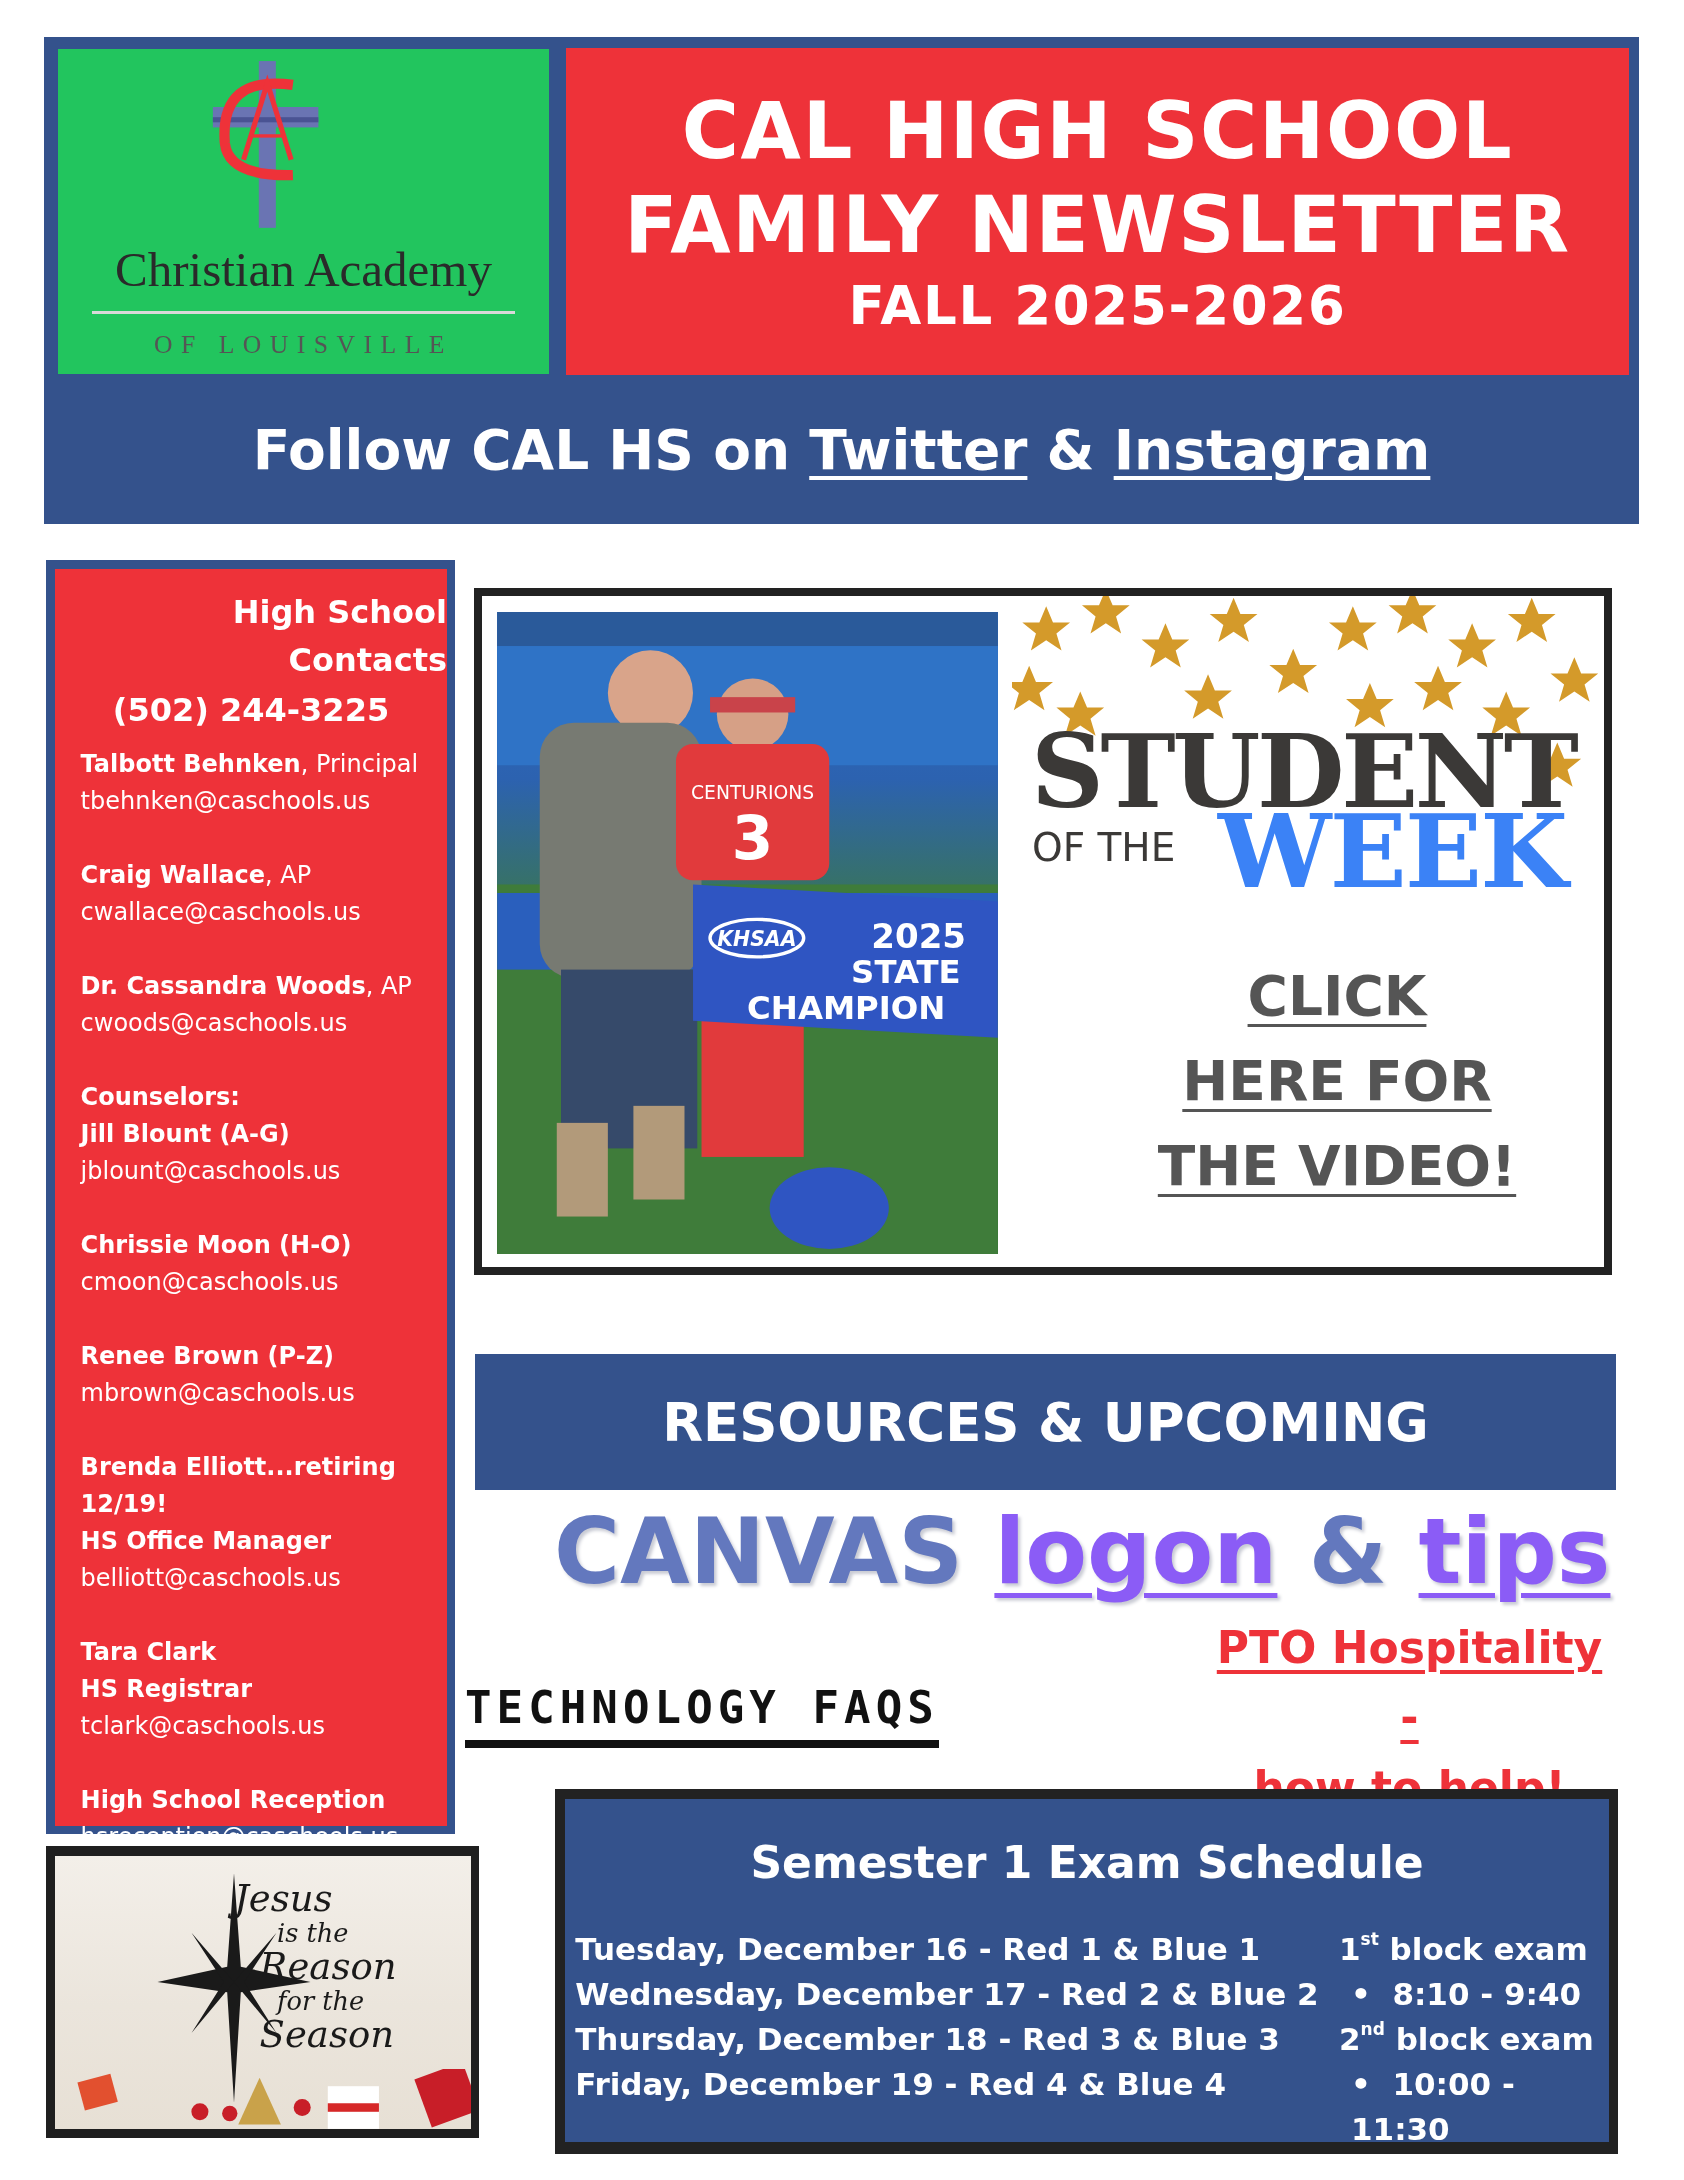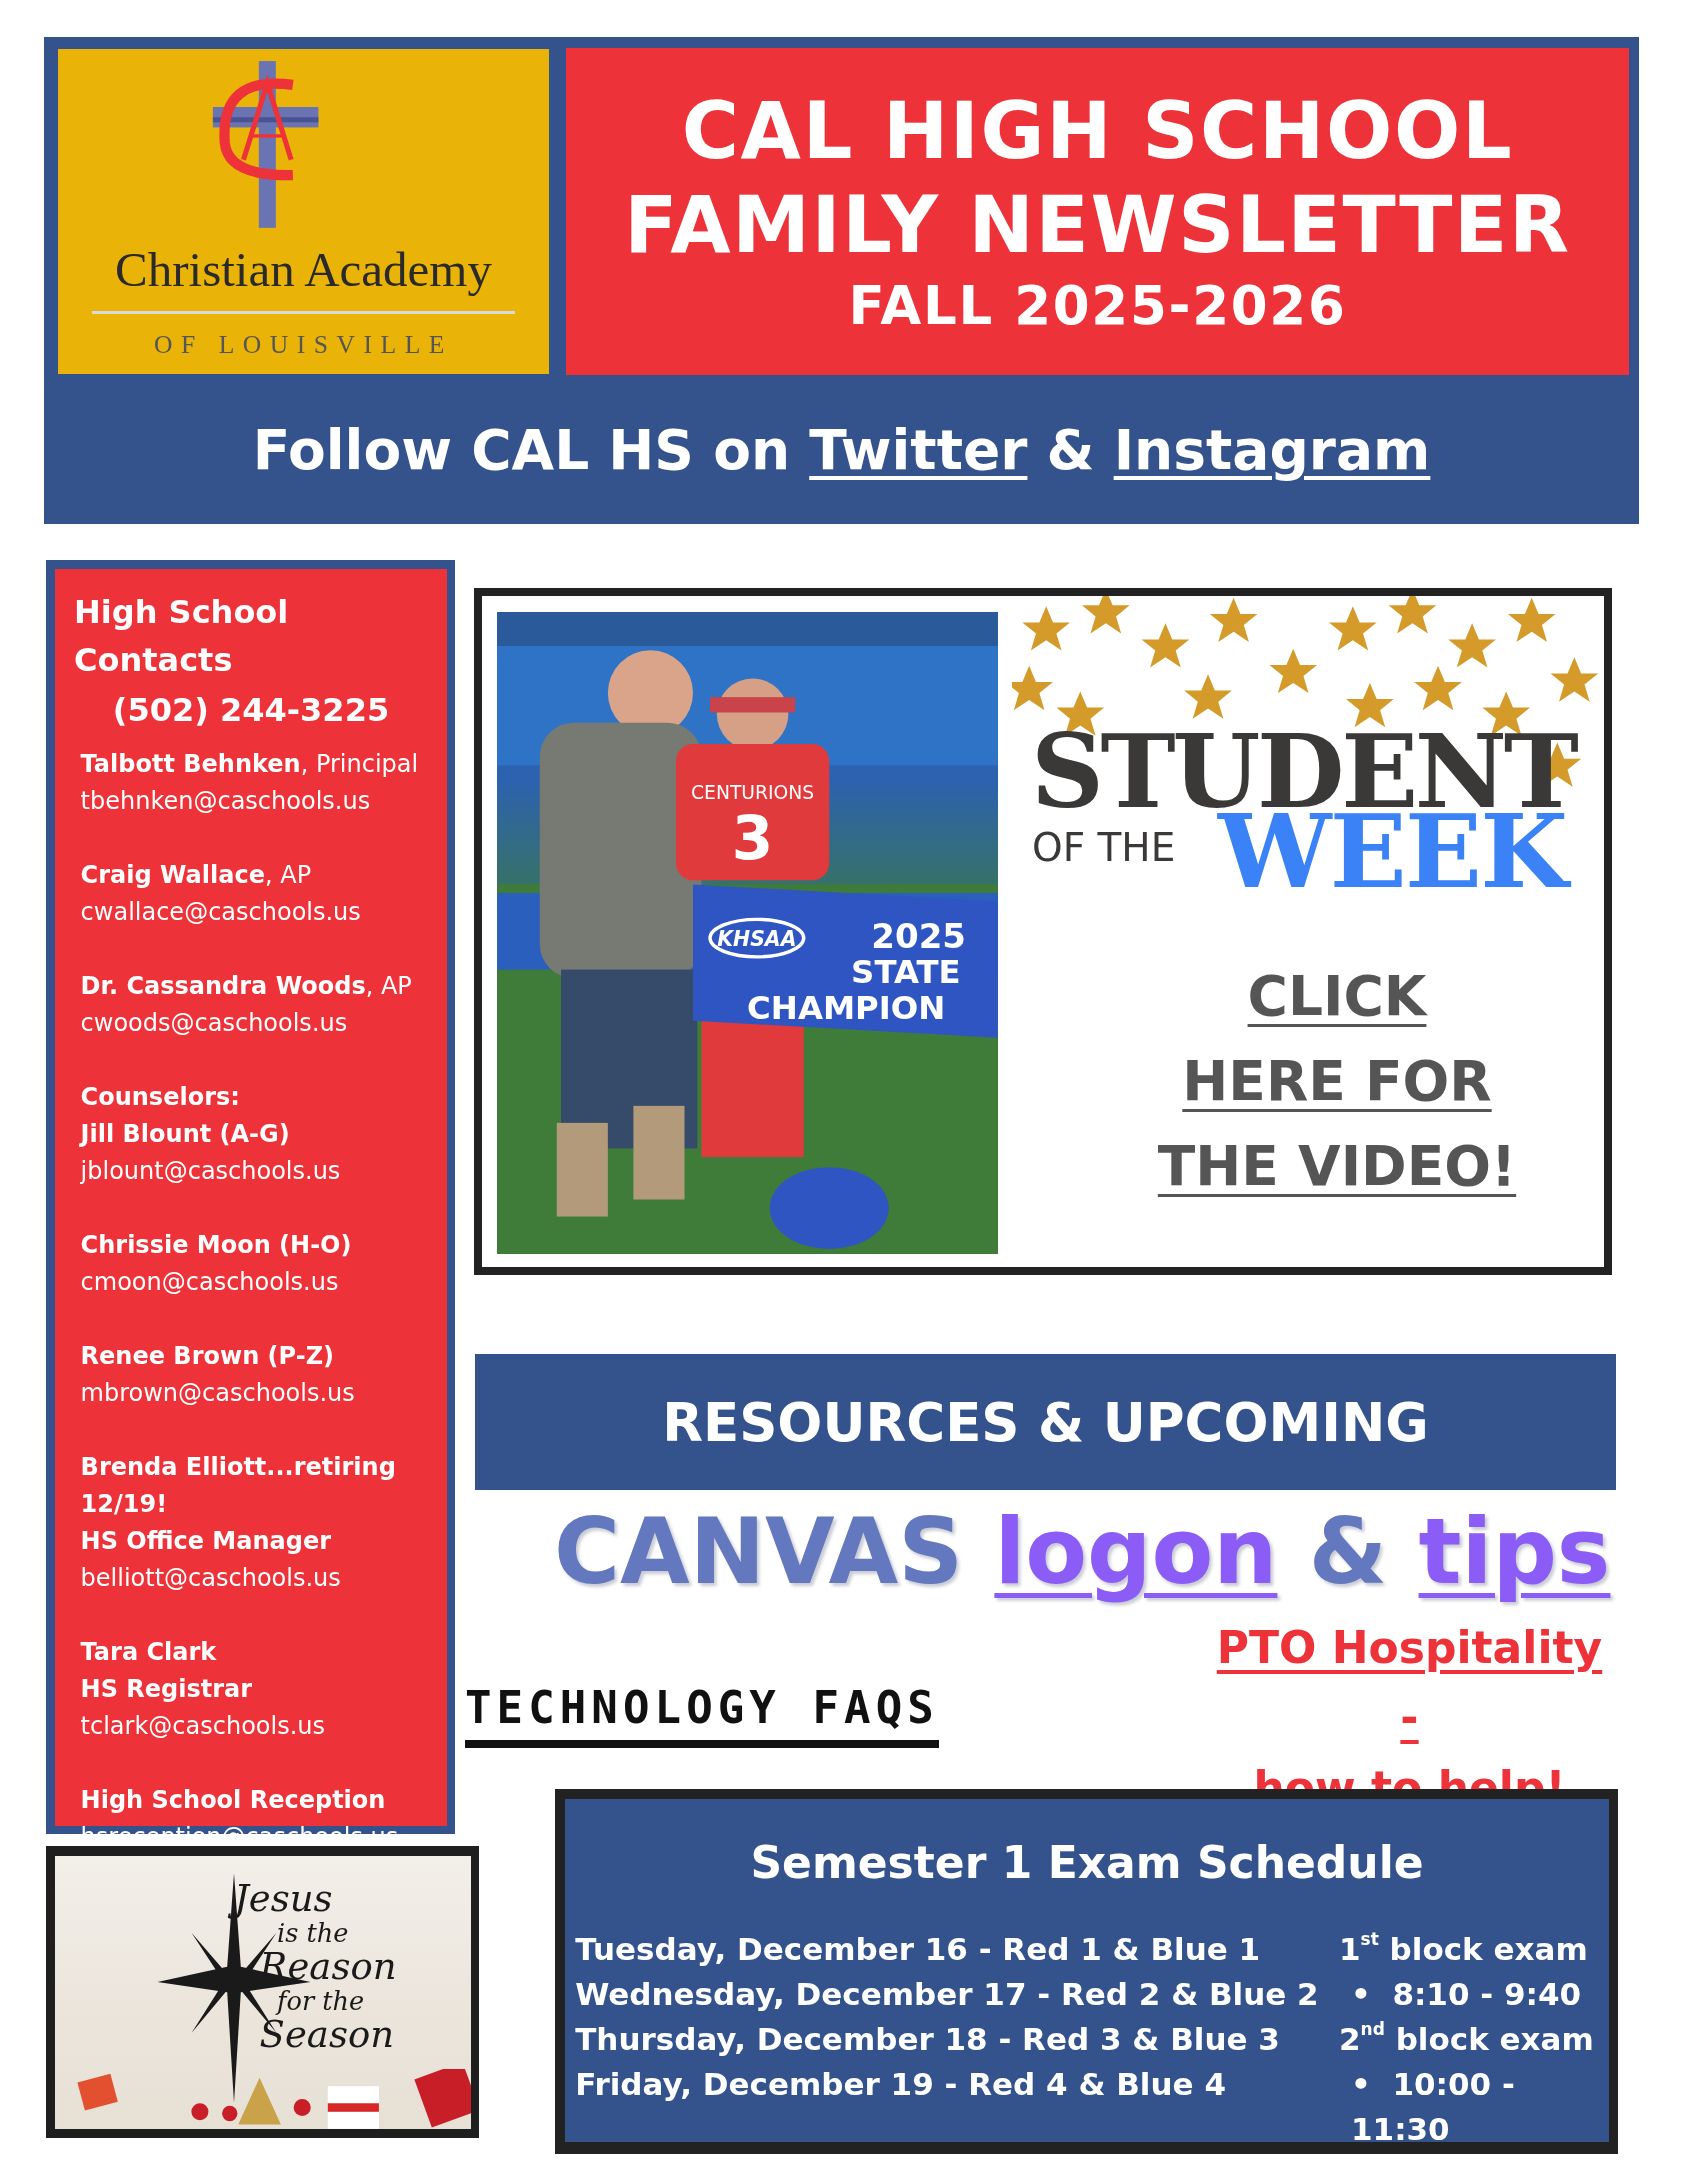--- a/index.html
+++ b/index.html
@@ -2,38 +2,38 @@
 <html style="font-size:13.6px"><head>
 <meta charset="utf-8">
 <style>
   * { box-sizing: border-box; margin: 0; padding: 0; }
   html, body { width: 1685px; height: 2181px; background: #ffffff; overflow: hidden; }
   body { position: relative; font-family: "Liberation Sans", sans-serif; }
   .abs { position: absolute; }
 
   
   .header-frame { left: 44px; top: 37px; width: 1595px; height: 487px; background: #34528c; }
-  .logo-box { left: 58px; top: 49px; width: 491px; height: 325px; background: #eab308; }
+  .logo-box { left: 58px; top: 49px; width: 491px; height: 325px; background: #22c55e; }
   .title-box { left: 566px; top: 48px; width: 1063px; height: 327px; background: #ee3239; display: flex; flex-direction: column; align-items: center; justify-content: center; color: #fff; }
   .title-line1, .title-line2 { font-family: "DejaVu Sans", sans-serif; font-weight: bold; font-size: 78px; line-height: 94px; letter-spacing: 1.7px; }
   .title-line3 { font-family: "DejaVu Sans", sans-serif; font-weight: bold; font-size: 53px; line-height: 68px; letter-spacing: 1.7px; }
   .follow-bar { left: 44px; top: 375px; width: 1595px; height: 150px; display: flex; align-items: center; justify-content: center; color: #fff; font-family: "DejaVu Sans", sans-serif; font-weight: bold; font-size: 55px; }
   .follow-bar a { color: #fff; text-decoration: underline; text-underline-offset: 6.8px; text-decoration-thickness: 4.3px; }
   .follow-bar span { white-space: pre; }
 
   
   .logo-svg { left: 0; top: 0; }
   .logo-name { left: 0; top: 192px; width: 491px; text-align: center; font-family: "Liberation Serif", serif; font-size: 49px; color: #2a2a2a; }
   .logo-rule { left: 34px; top: 262px; width: 423px; height: 2.6px; background: #d9d9d9; }
   .logo-city { left: 0; top: 281px; width: 491px; text-align: center; font-family: "Liberation Serif", serif; font-size: 25.6px; letter-spacing: 8.5px; color: #555; }
 
   
   .contacts-frame { left: 46px; top: 560px; width: 409px; height: 1274px; background: #34528c; }
   .contacts-inner { left: 55px; top: 569px; width: 392px; height: 1257px; background: #ee3239; color: #fff; padding: 19px 0 0 25.6px; }
-  .contacts-title { font-family: "DejaVu Sans", sans-serif; font-weight: bold; font-size: 32px; text-align: left; margin-left: -25.6px; width: 392px; line-height: 48px; padding-left: 19px; }
+  .contacts-title { font-family: "DejaVu Sans", sans-serif; font-weight: bold; font-size: 32px; text-align: right; margin-left: -25.6px; width: 392px; line-height: 48px; padding-left: 19px; }
   .contacts-phone { font-family: "DejaVu Sans", sans-serif; font-weight: bold; font-size: 32px; text-align: center; margin-left: -25.6px; width: 392px; line-height: 53px; margin-bottom: 8.5px; }
   .contact { margin-bottom: 37px; }
   .contact-name { font-family: "DejaVu Sans", sans-serif; font-weight: bold; font-size: 24px; line-height: 37px; }
   .contact-name .role { font-weight: normal; }
   .contact-line { font-family: "DejaVu Sans", sans-serif; font-weight: bold; font-size: 24px; line-height: 37px; }
   .contact-email { font-family: "DejaVu Sans", sans-serif; font-size: 24px; line-height: 37px; font-weight: normal; }
 
   
   .jesus-frame { left: 46px; top: 1846px; width: 433px; height: 292px; background: #1f1f1f; }
   .jesus-inner { left: 55px; top: 1856px; width: 416px; height: 273px; background: linear-gradient(180deg,#f3efe9 0%,#ebe5dc 55%,#e7e0d5 100%); overflow: hidden; }

